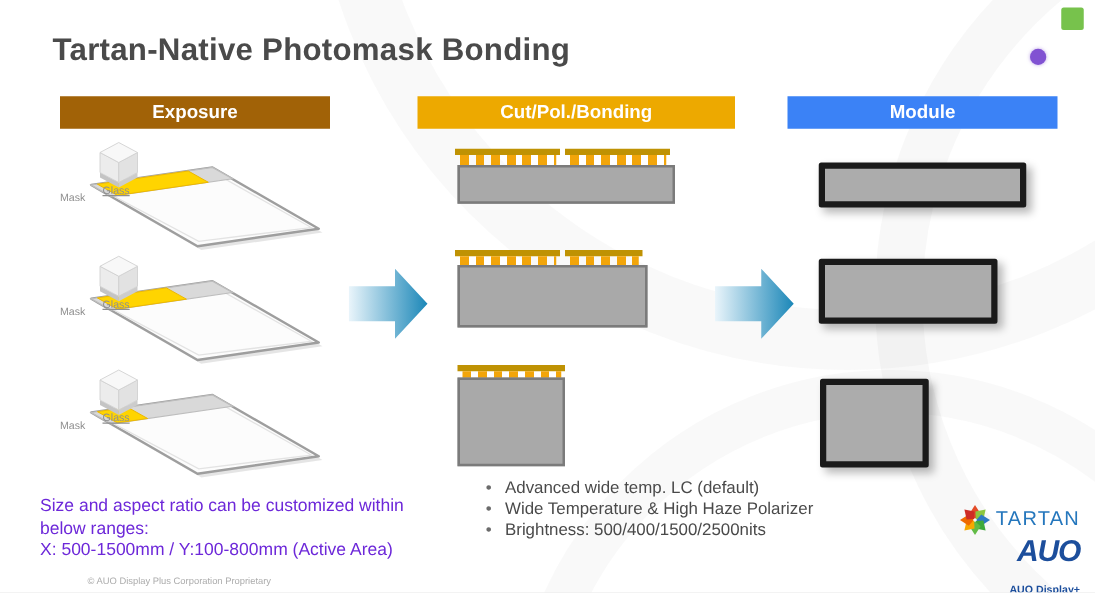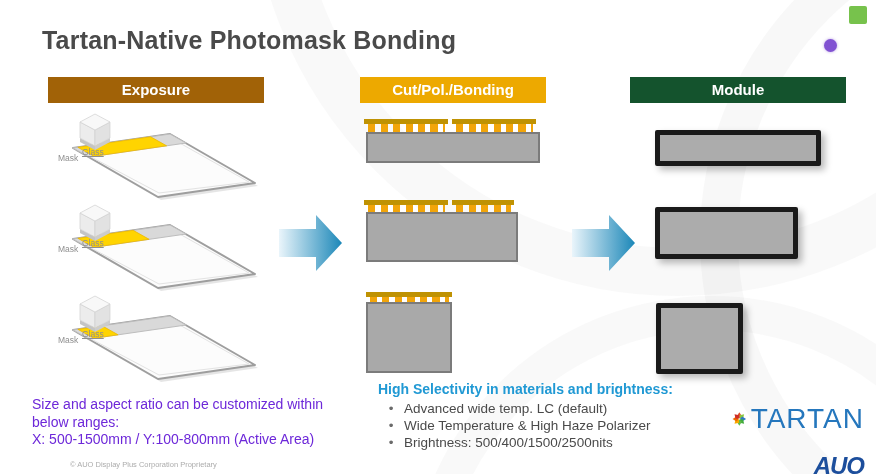--- a/index.html
+++ b/index.html
@@ -14,28 +14,28 @@
   .swirl.s3{width:540px;height:540px;border:34px solid rgba(140,140,140,0.05);bottom:-430px;right:-140px;}
 
   .deco-square{position:absolute;left:849px;top:6px;width:18px;height:18px;background:#77C24C;border-radius:2px;}
   .deco-dot{position:absolute;left:824px;top:39px;width:13px;height:13px;background:#8152D2;border-radius:50%;box-shadow:0 0 3px rgba(129,82,210,.55);}
 
   .title{position:absolute;left:42px;top:26px;font-size:25px;font-weight:bold;color:#4A4A4A;letter-spacing:.2px;}
 
   .col-header{position:absolute;top:77px;height:26px;line-height:26px;text-align:center;
     color:#fff;font-size:15px;font-weight:bold;}
   .col-header.exposure{left:48px;width:216px;background:#a16207;}
-  .col-header.cut{left:360px;width:186px;background:#EDA900;}
-  .col-header.module{left:630px;width:216px;background:#14532d;}
+  .col-header.cut{left:334px;width:254px;background:#EDA900;}
+  .col-header.module{left:630px;width:216px;background:#3b82f6;}
 
   
   .exp-diagram{position:absolute;left:45px;width:230px;height:95px;}
   .exp-diagram.d1{top:106px;} .exp-diagram.d2{top:197px;} .exp-diagram.d3{top:288px;}
   .exp-label{position:absolute;font-size:8.5px;color:#8F8F8F;}
-  .exp-label.mask{left:13px;top:47px;}
+  .exp-label.mask{left:3px;top:47px;}
   .exp-label.glass{left:37px;top:41px;text-decoration:underline;}
 
   
   .comb{position:absolute;height:13px;}
   .comb .bar{position:absolute;left:0;right:0;top:0;height:5px;background:#BF9203;}
   .comb .teeth{position:absolute;left:4px;right:3px;top:5px;height:8px;
     background:repeating-linear-gradient(90deg,#F2A50A 0px,#F2A50A 7px,transparent 7px,transparent 12.5px);}
 
   .mid-panel{position:absolute;background:#A9A9A9;border:2px solid #7B7B7B;box-sizing:border-box;}
   .mid-panel.p1{left:366px;top:132px;width:174px;height:31px;}
@@ -61,22 +61,22 @@
 
   .selectivity{position:absolute;left:378px;top:381px;width:330px;}
   .selectivity .heading{font-size:14px;font-weight:bold;color:#2099D4;margin-bottom:3px;}
   .selectivity .row{display:flex;font-size:13.5px;color:#4A4A4A;line-height:17px;}
   .selectivity .dot{width:26px;text-align:center;color:#6b6b6b;}
 
   .footer-note{position:absolute;left:70px;top:460px;font-size:7.5px;color:#ACACAC;}
 
   .logo{position:absolute;right:12px;top:403px;width:132px;text-align:right;}
   .logo .row1{display:flex;align-items:center;justify-content:flex-end;}
-  .logo .tartan{font-size:28px;color:#2577BD;letter-spacing:1px;margin-left:4px;}
-  .logo .auo{font-size:24px;font-weight:bold;font-style:italic;color:#1C4E9C;letter-spacing:-1px;line-height:24px;margin-top:19px;}
+  .logo .tartan{font-size:16px;color:#2577BD;letter-spacing:1px;margin-left:4px;}
+  .logo .auo{font-size:24px;font-weight:bold;font-style:italic;color:#1C4E9C;letter-spacing:-1px;line-height:24px;margin-top:1px;}
   .logo .tagline{font-size:8.5px;font-weight:bold;color:#1C4E9C;margin-top:12px;}
 </style>
 </head>
 <body>
 
 <div class="slide">
 
   <div class="swirl s1"></div>
   <div class="swirl s2"></div>
   <div class="swirl s3"></div>
@@ -195,21 +195,20 @@
   <div class="module-panel m2"></div>
   <div class="module-panel m3"></div>
 
   <div class="size-note">
     <div>Size and aspect ratio can be customized within</div>
     <div>below ranges:</div>
     <div>X: 500-1500mm / Y:100-800mm (Active Area)</div>
   </div>
 
   <div class="selectivity">
-    <div class="heading">High Selectivity in materials and brightness:</div>
     <div class="row">
       <span class="dot">•</span>
       <span>Advanced wide temp. LC (default)</span>
     </div>
     <div class="row">
       <span class="dot">•</span>
       <span>Wide Temperature &amp; High Haze Polarizer</span>
     </div>
     <div class="row">
       <span class="dot">•</span>

